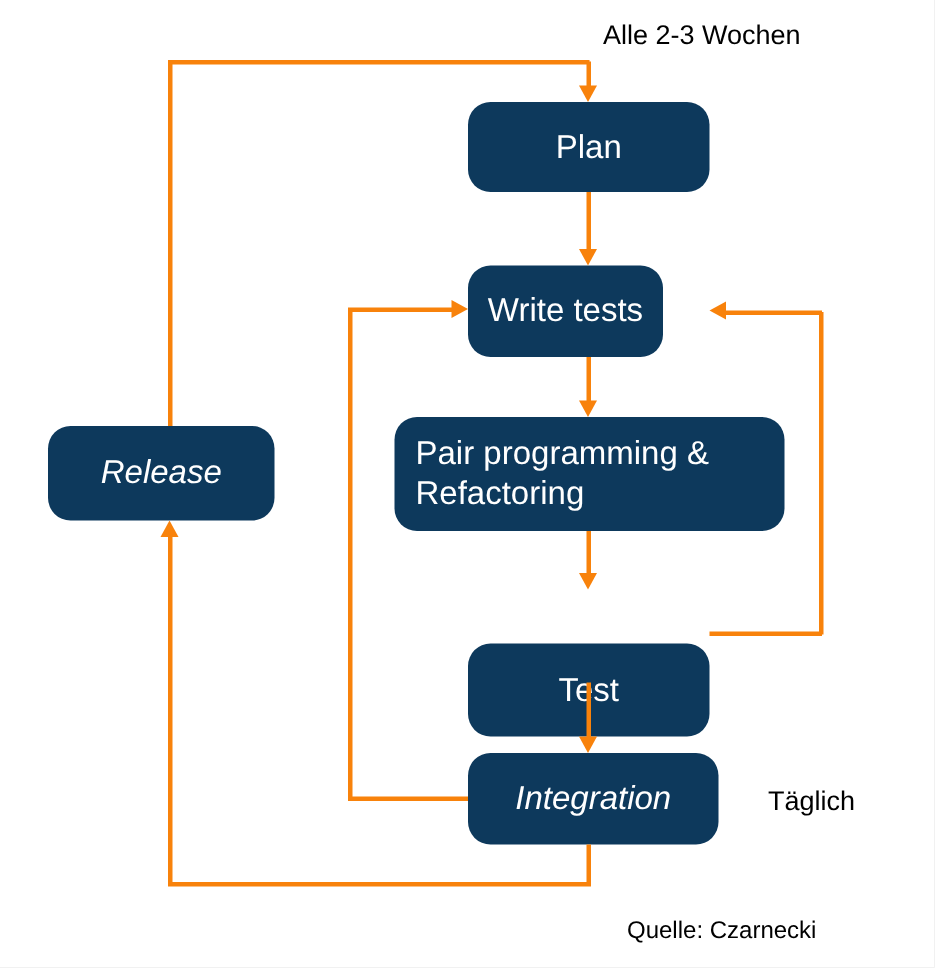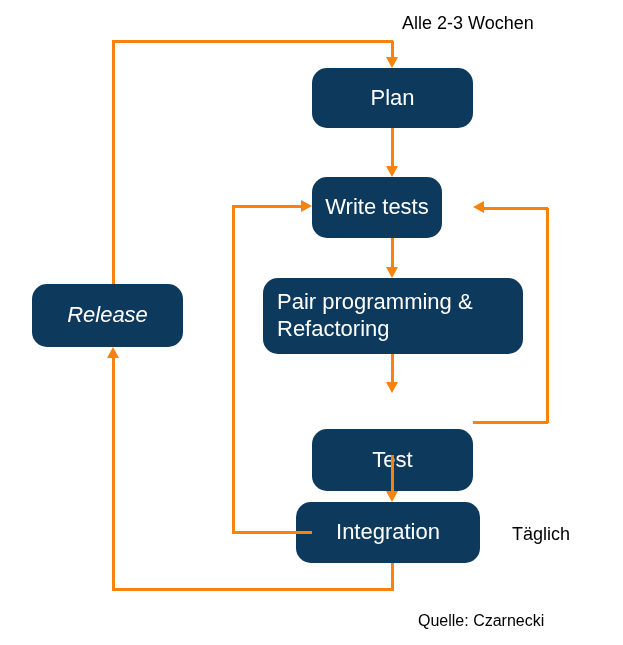--- a/index.html
+++ b/index.html
@@ -27,21 +27,21 @@
     align-items: center;
     justify-content: center;
     text-align: left;
     font-size: 22px;
     line-height: 1.22;
   }
   .node-plan        { left: 312px; top:  68px; width: 161px; height: 60px; }
   .node-write-tests { left: 312px; top: 177px; width: 130px; height: 61px; }
   .node-pair        { left: 263px; top: 278px; width: 260px; height: 76px; padding: 16px 14px; }
   .node-test        { left: 312px; top: 393px; width: 161px; height: 62px; margin-top: 36px; }
-  .node-integration { left: 296px; top: 502px; width: 184px; height: 61px; }
+  .node-integration { left: 312px; top: 502px; width: 167px; height: 61px; font-style: italic; }
   .node-release     { left:  32px; top: 284px; width: 151px; height: 63px; font-style: italic; }
 
   .annotation {
     position: absolute;
     color: var(--label-text);
     white-space: nowrap;
   }
   .ann-weeks  { left: 402px; top:  13px; font-size: 18px; }
   .ann-daily  { left: 488px; top: 524px; font-size: 18px; margin-left: 24px; }
   .ann-source { left: 418px; top: 612px; font-size: 16px; }

